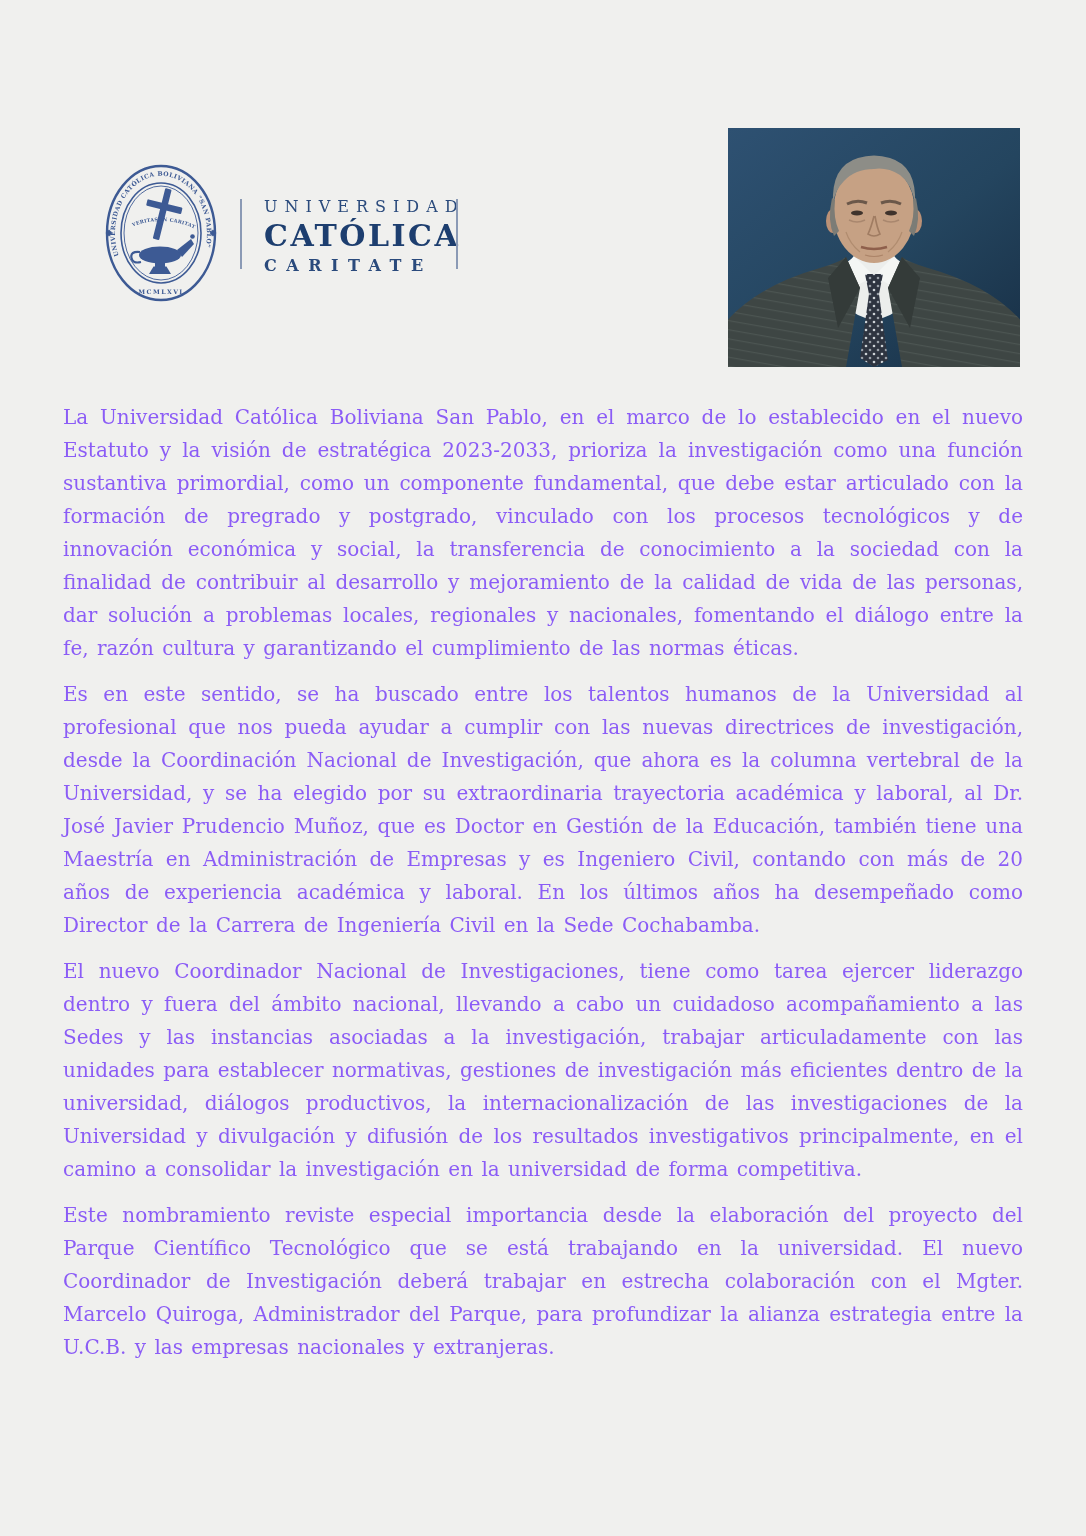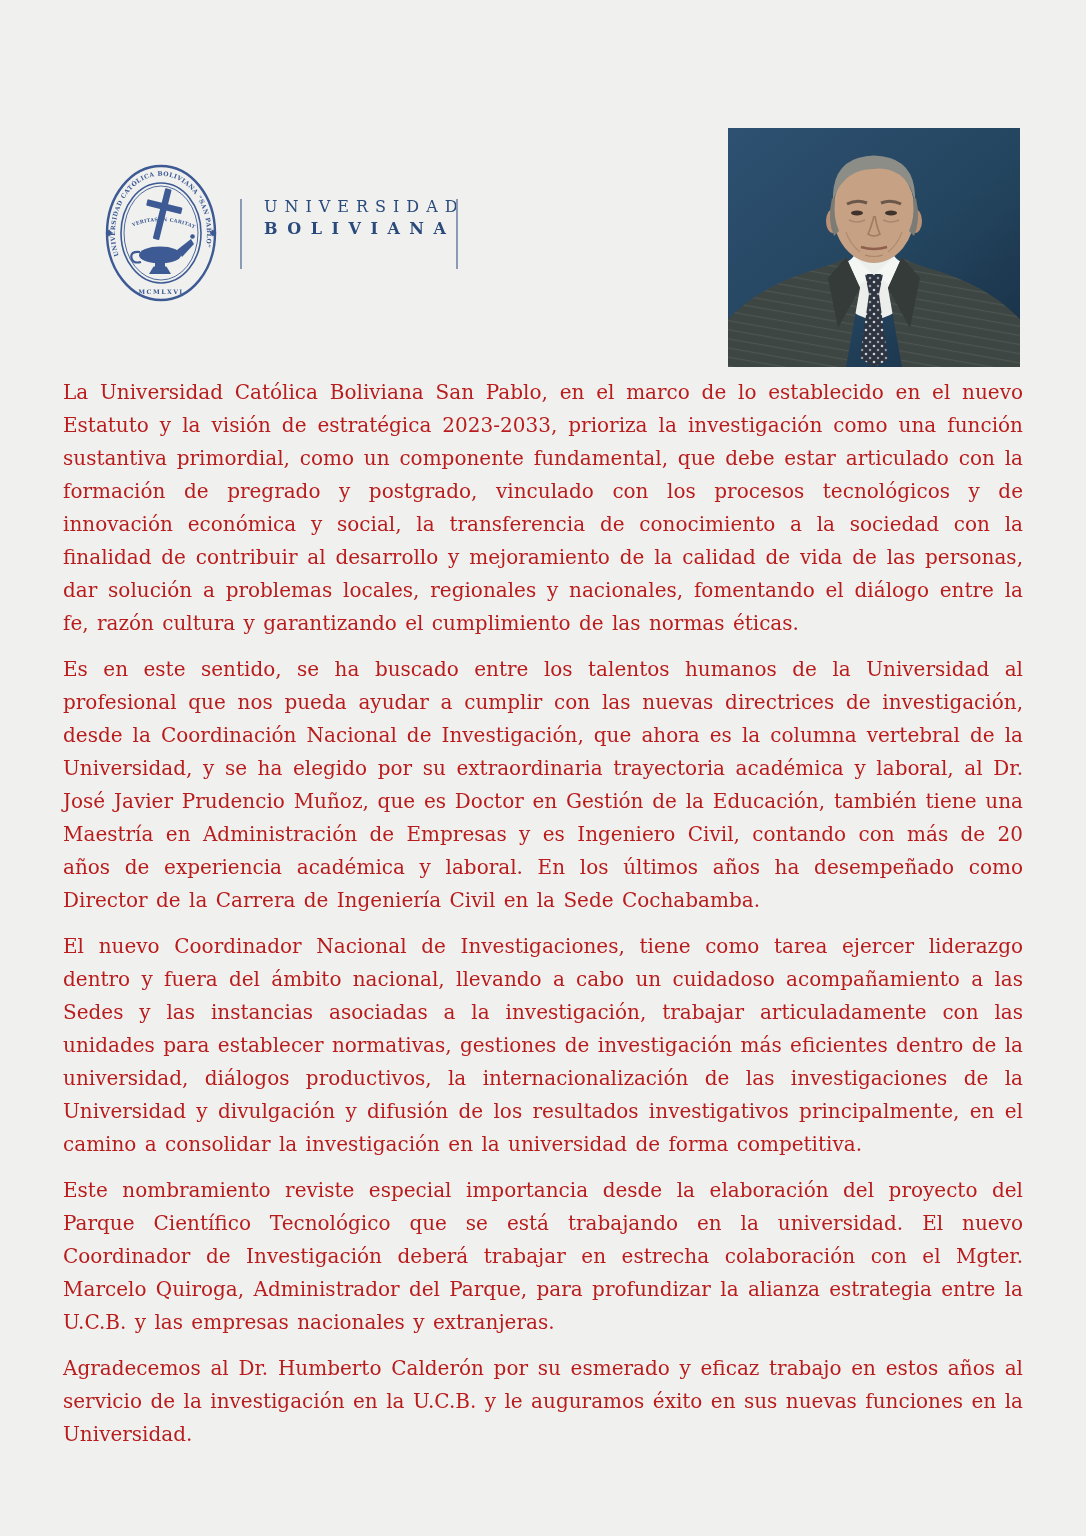--- a/index.html
+++ b/index.html
@@ -17,22 +17,22 @@
   .bar2 { left: 456px; }
   .wordmark { position: absolute; left: 264px; top: 197px; color: #24477c; }
   .wm1 { font-size: 16px; letter-spacing: 7px; font-weight: 400; color: #2a4a7c; }
   .wm2 { font-size: 30px; letter-spacing: 2.5px; font-weight: 700; color: #1d3e6f; margin-top: 2px; }
   .wm3 { font-size: 16px; letter-spacing: 9.5px; font-weight: 600; color: #2a4a7c; margin-top: 3px; }
 
   .photo { position: absolute; left: 728px; top: 128px; width: 292px; height: 239px; }
 
   
   .body-text {
-    position: absolute; left: 63px; top: 376px; width: 960px;
-    color: #b91c1c;
+    position: absolute; left: 63px; top: 401px; width: 960px;
+    color: #8b5cf6;
   }
   .body-text p {
     margin: 0 0 13px 0;
     font-size: 20px;
     line-height: 33px;
     text-align: justify;
     word-spacing: 2px;
   }
 </style>
 </head>
@@ -75,21 +75,22 @@
       <rect x="52" y="100" width="10" height="5"></rect>
       <path d="M 46 112 L 68 112 L 63.5 104.5 L 50.5 104.5 Z"></path>
     </g>
     <text x="58" y="131.5" text-anchor="middle" font-size="6.2" letter-spacing="1.4" fill="#3d5a94" font-family="DejaVu Serif, serif" font-weight="700">MCMLXVI</text>
   </svg>
 
   <div class="vbar bar1"></div>
 
   <div class="wordmark">
     <div class="wm1">UNIVERSIDAD</div>
-    <div class="wm3">BOLIVIANA</div>
+    <div class="wm2">CATÓLICA</div>
+    <div class="wm3">CARITATE</div>
   </div>
 
   <div class="vbar bar2"></div>
 
   <svg class="photo" viewBox="0 0 292 239" aria-hidden="true">
     <defs>
       <linearGradient id="bgGrad" x1="0" y1="0" x2="1" y2="1">
         <stop offset="0" stop-color="#2e5172"></stop>
         <stop offset="0.55" stop-color="#24455f"></stop>
         <stop offset="1" stop-color="#182f45"></stop>
@@ -144,16 +145,15 @@
 
     <path d="M118 104 Q122 116 132 124" stroke="#b08c6f" stroke-width="1.2" fill="none"></path>
     <path d="M174 104 Q170 116 160 124" stroke="#b08c6f" stroke-width="1.2" fill="none"></path>
   </svg>
 
   <div class="body-text">
     <p>La Universidad Católica Boliviana San Pablo, en el marco de lo establecido en el nuevo Estatuto y la visión de estratégica 2023-2033, prioriza la investigación como una función sustantiva primordial, como un componente fundamental, que debe estar articulado con la formación de pregrado y postgrado, vinculado con los procesos tecnológicos y de innovación económica y social, la transferencia de conocimiento a la sociedad con la finalidad de contribuir al desarrollo y mejoramiento de la calidad de vida de las personas, dar solución a problemas locales, regionales y nacionales, fomentando el diálogo entre la fe, razón cultura y garantizando el cumplimiento de las normas éticas.</p>
     <p>Es en este sentido, se ha buscado entre los talentos humanos de la Universidad al profesional que nos pueda ayudar a cumplir con las nuevas directrices de investigación, desde la Coordinación Nacional de Investigación, que ahora es la columna vertebral de la Universidad, y se ha elegido por su extraordinaria trayectoria académica y laboral, al Dr. José Javier Prudencio Muñoz, que es Doctor en Gestión de la Educación, también tiene una Maestría en Administración de Empresas y es Ingeniero Civil, contando con más de 20 años de experiencia académica y laboral. En los últimos años ha desempeñado como Director de la Carrera de Ingeniería Civil en la Sede Cochabamba.</p>
     <p>El nuevo Coordinador Nacional de Investigaciones, tiene como tarea ejercer liderazgo dentro y fuera del ámbito nacional, llevando a cabo un cuidadoso acompañamiento a las Sedes y las instancias asociadas a la investigación, trabajar articuladamente con las unidades para establecer normativas, gestiones de investigación más eficientes dentro de la universidad, diálogos productivos, la internacionalización de las investigaciones de la Universidad y divulgación y difusión de los resultados investigativos principalmente, en el camino a consolidar la investigación en la universidad de forma competitiva.</p>
     <p>Este nombramiento reviste especial importancia desde la elaboración del proyecto del Parque Científico Tecnológico que se está trabajando en la universidad. El nuevo Coordinador de Investigación deberá trabajar en estrecha colaboración con el Mgter. Marcelo Quiroga, Administrador del Parque, para profundizar la alianza estrategia entre la U.C.B. y las empresas nacionales y extranjeras.</p>
-    <p>Agradecemos al Dr. Humberto Calderón por su esmerado y eficaz trabajo en estos años al servicio de la investigación en la U.C.B. y le auguramos éxito en sus nuevas funciones en la Universidad.</p>
   </div>
 
 </div>
 
 </body></html>

